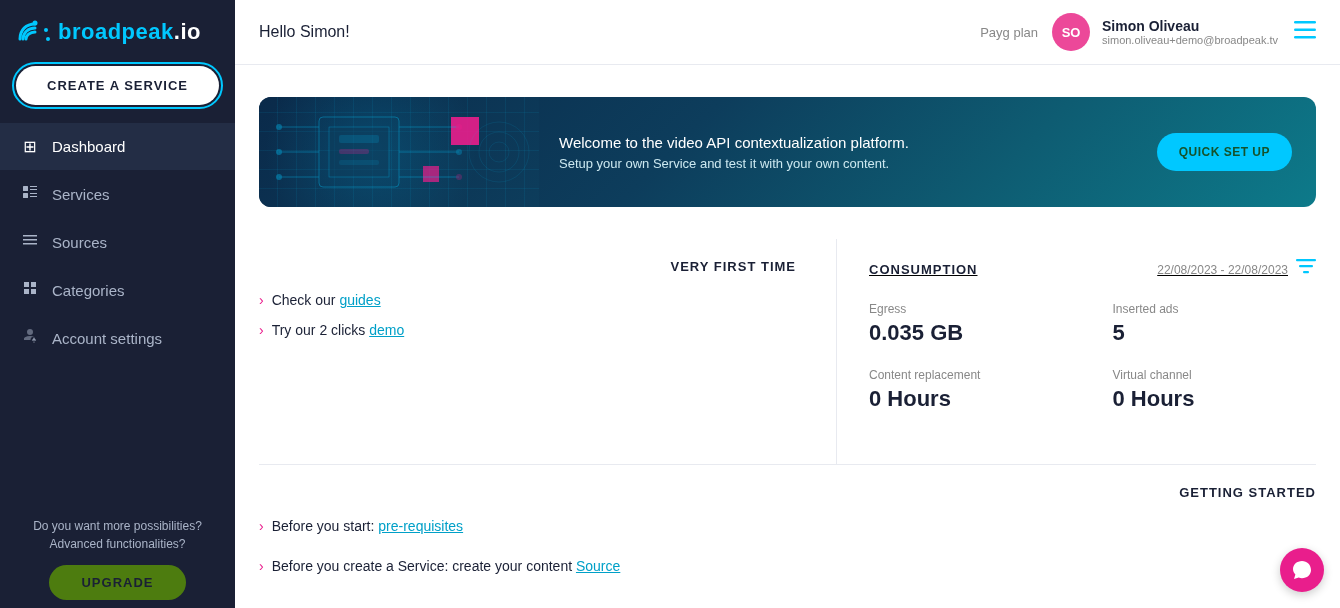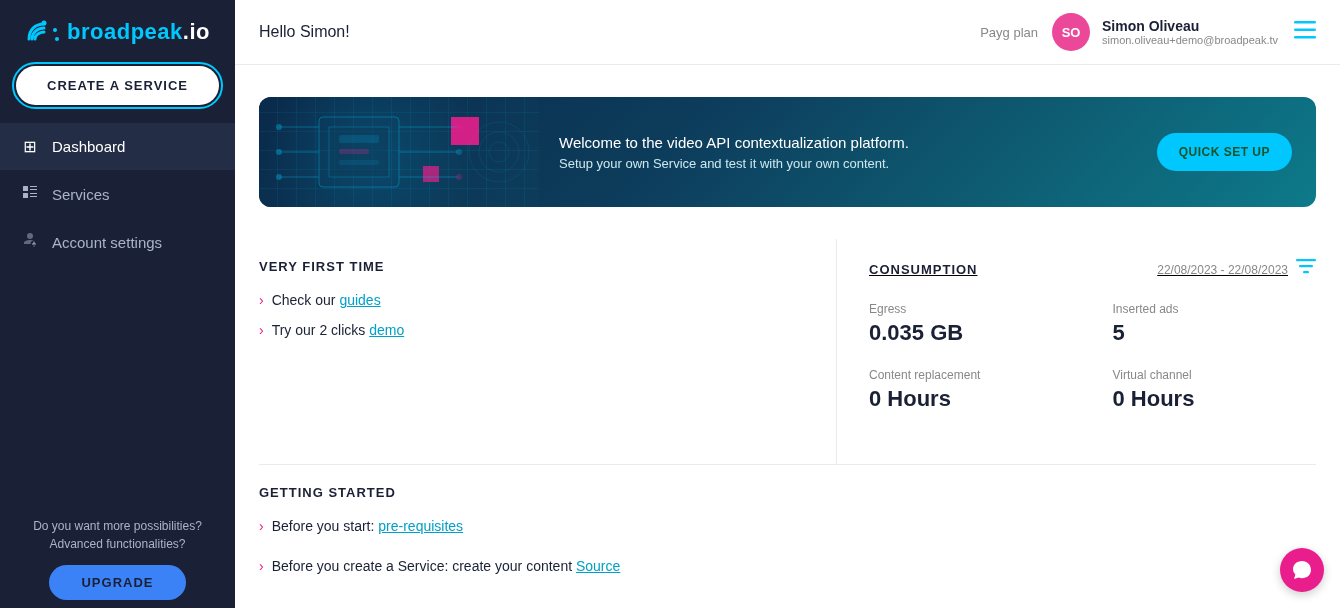--- a/index.html
+++ b/index.html
@@ -12,21 +12,20 @@
       background: #1a2035;
       display: flex;
       flex-direction: column;
       height: 608px;
       position: relative;
       overflow: hidden;
     }
     .sidebar-logo {
       display: flex;
       align-items: center;
-      justify-content: center;
       padding: 18px 16px 10px;
     }
     .logo-text {
       color: #00c8ff;
       font-size: 22px;
       font-weight: 700;
       letter-spacing: 0.5px;
     }
     .logo-dot {
       color: #fff;
@@ -89,21 +88,21 @@
       padding: 12px 16px 8px;
       text-align: center;
     }
     .upgrade-text {
       color: #aab4c8;
       font-size: 12px;
       line-height: 1.5;
       margin-bottom: 12px;
     }
     .upgrade-btn {
-      background: #3b82f6;
+      background: #4d7c0f;
       color: #1a2035;
       border: none;
       border-radius: 30px;
       padding: 10px 32px;
       font-size: 13px;
       font-weight: 700;
       cursor: pointer;
       letter-spacing: 1px;
     }
     .sidebar-documentation {
@@ -279,20 +278,21 @@
       padding-left: 32px;
     }
 
     .section-title {
       font-size: 13px;
       font-weight: 700;
       color: #1a2035;
       letter-spacing: 1px;
       margin-bottom: 18px;
       text-transform: uppercase;
+      text-align: right;
     }
     .section-item {
       display: flex;
       align-items: center;
       gap: 8px;
       margin-bottom: 14px;
       font-size: 14px;
       color: #1a2035;
     }
     .section-item-arrow {
@@ -404,20 +404,38 @@
         <svg width="16" height="16" viewBox="0 0 16 16" fill="currentColor">
             <rect x="1" y="2" width="5" height="5" rx="0.5"></rect>
             <rect x="1" y="9" width="5" height="5" rx="0.5"></rect>
             <rect x="8" y="2" width="7" height="1"></rect>
             <rect x="8" y="5" width="7" height="1"></rect>
             <rect x="8" y="9" width="7" height="1"></rect>
             <rect x="8" y="12" width="7" height="1"></rect>
           </svg>
       </span>
       <span>Services</span>
+    </div>
+    <div class="nav-item">
+      <span class="nav-icon">
+        <svg width="16" height="16" viewBox="0 0 16 16" fill="currentColor">
+            <rect x="1" y="3" width="14" height="1.5"></rect>
+            <rect x="1" y="7" width="14" height="1.5"></rect>
+            <rect x="1" y="11" width="14" height="1.5"></rect>
+          </svg>
+      </span>
+      <span>Sources</span>
+    </div>
+    <div class="nav-item">
+      <span class="nav-icon">
+        <svg width="16" height="16" viewBox="0 0 16 16" fill="currentColor">
+            <path d="M2 2h5v5H2zm7 0h5v5h-5zm-7 7h5v5H2zm7 0h5v5h-5z"></path>
+          </svg>
+      </span>
+      <span>Categories</span>
     </div>
     <div class="nav-item">
       <span class="nav-icon">
         <svg width="16" height="16" viewBox="0 0 16 16" fill="currentColor">
             <path d="M8 1a3 3 0 100 6A3 3 0 008 1zm0 7c-4 0-6 1.8-6 2.5V12h12v-1.5C14 9.8 12 8 8 8z" opacity=".5"></path>
             <path d="M7.293 9.793a1 1 0 011.414 0l.707.707.707-.707a1 1 0 111.414 1.414l-.707.707.707.707a1 1 0 01-1.414 1.414L9.414 13l-.707.707a1 1 0 01-1.414-1.414l.707-.707-.707-.707a1 1 0 010-1.086z" opacity="0"></path>
             <circle cx="12" cy="12" r="3.5" fill="#1a2035"></circle>
             <path d="M12 10v2M12 14v.01M10.5 12h3" stroke="#aab4c8" stroke-width="1.2" stroke-linecap="round"></path>
           </svg>
       </span>

